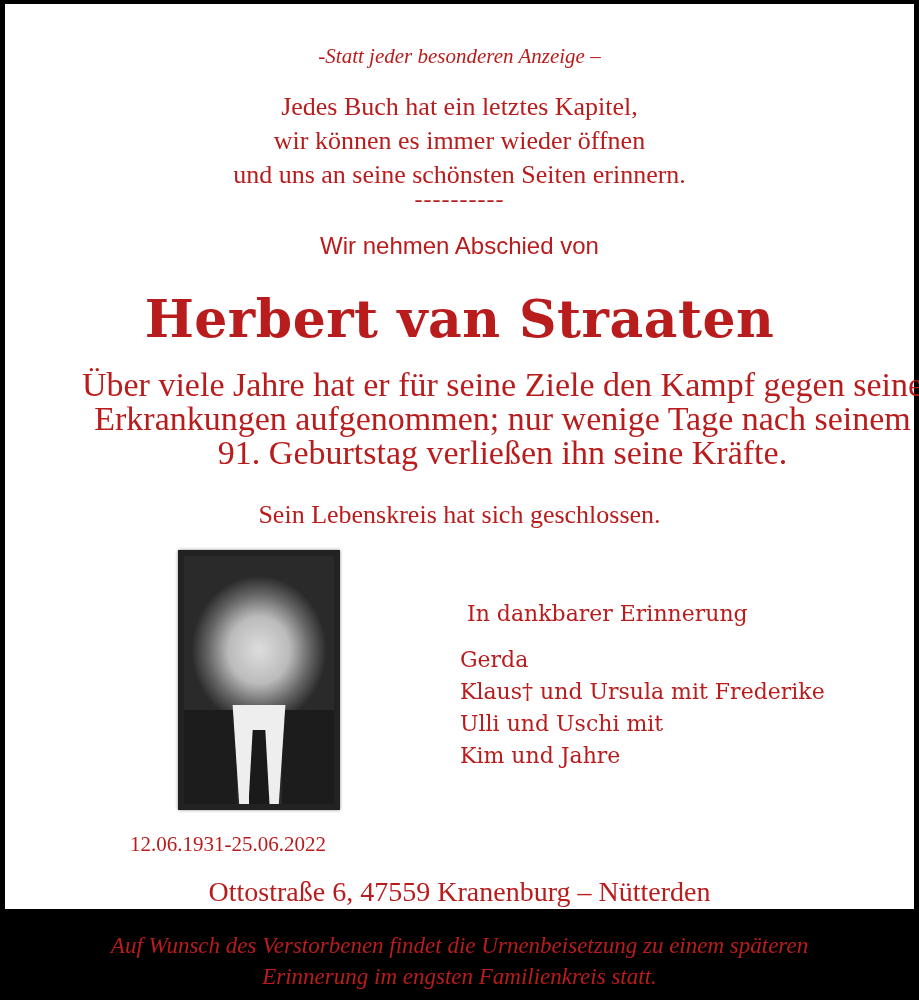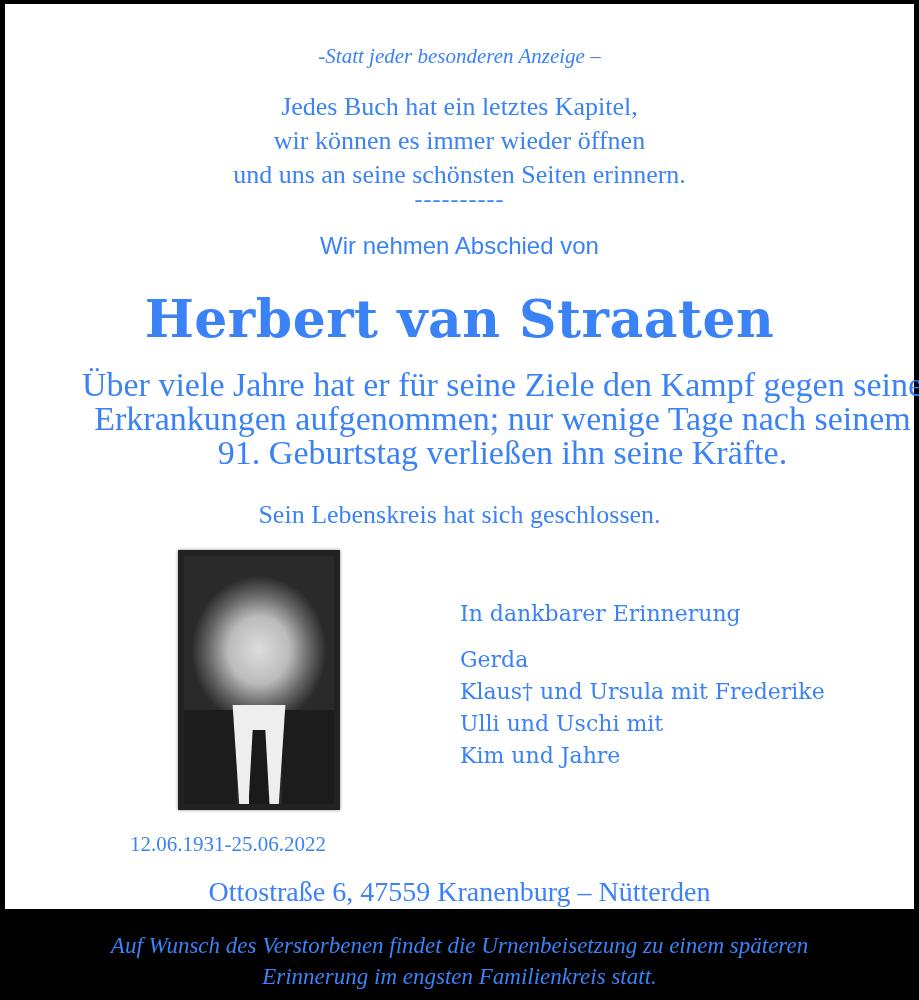--- a/index.html
+++ b/index.html
@@ -1,19 +1,19 @@
 <!DOCTYPE html>
 <html><head>
   <meta charset="utf-8">
   <style>
     * { margin: 0; padding: 0; box-sizing: border-box; }
     html, body { width: 919px; height: 1000px; background: #000; overflow: hidden; }
     .page {
       position: absolute; left: 5px; top: 4px; width: 909px; height: 905px;
-      background: #fff; color: #3b82f6;
+      background: #fff; color: #b91c1c;
       font-family: "DejaVu Serif", "Liberation Serif", serif;
     }
     .center { position: absolute; left: 0; width: 100%; text-align: center; }
     .subtitle {
       top: 40px; font-family: "Liberation Serif", serif; font-style: italic; font-size: 21px;
     }
     .poem {
       top: 86px; font-family: "Liberation Serif", serif; font-size: 26px; line-height: 34px; text-align: center;
     }
     .divider { top: 182px; font-family: "Liberation Serif", serif; font-size: 24px; letter-spacing: 1px; }
@@ -41,21 +41,21 @@
     .photo .tie {
       position: absolute; left: 43%; bottom: 0; width: 14%; height: 30%;
       background: #1a1a1a; clip-path: polygon(20% 0, 80% 0, 100% 100%, 0 100%);
     }
     .photo .sweater-l { position: absolute; left: 0; bottom: 0; width: 35%; height: 38%; background: #1c1c1c; }
     .photo .sweater-r { position: absolute; right: 0; bottom: 0; width: 35%; height: 38%; background: #1c1c1c; }
     .family {
       position: absolute; left: 455px; top: 594px;
       font-family: "DejaVu Serif", serif; font-size: 22px; line-height: 32px;
     }
-    .family .head { margin-bottom: 14px; }
+    .family .head { margin-bottom: 14px; margin-left: 7px; }
     .dates {
       position: absolute; left: 125px; top: 828px;
       font-family: "Liberation Serif", serif; font-size: 21px;
     }
     .address { top: 872px; font-family: "Liberation Serif", serif; font-size: 28px; }
     .notice {
       top: 926px; font-family: "Liberation Serif", serif; font-style: italic; font-size: 23px; line-height: 31px;
     }
   </style>
 </head>

